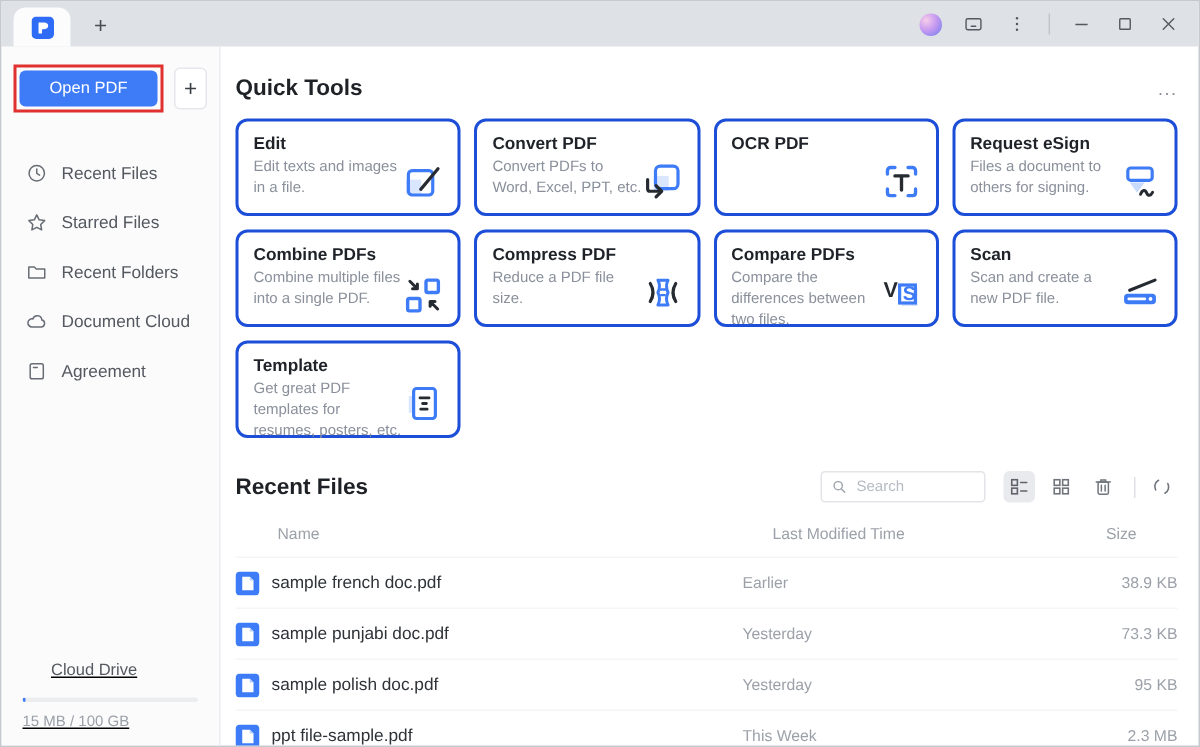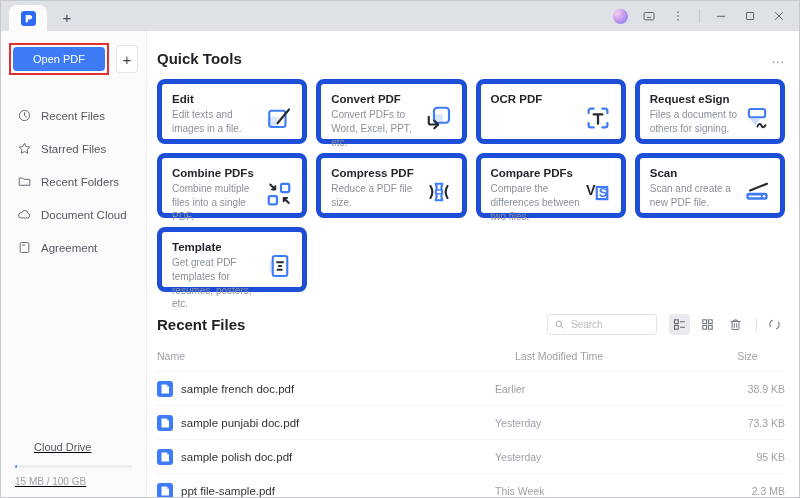--- a/index.html
+++ b/index.html
@@ -40,41 +40,41 @@
   .cloud-label{font-size:11px;color:#54585F;}
   .storage-track{height:3px;background:#ECEDEF;border-radius:2px;margin:0 2px 8px;overflow:hidden;}
   .storage-fill{height:100%;width:2%;background:#3E7BF7;border-radius:2px;}
   .storage-text{font-size:10px;color:#9BA0A8;padding-left:2px;}
   
   .main{flex:1;min-width:0;box-sizing:border-box;padding:14px 14px 0 10px;display:flex;flex-direction:column;}
   .qt-header{display:flex;justify-content:space-between;align-items:center;margin:5px 0 12px;}
   .sec-title{font-size:15px;font-weight:bold;color:#1E2126;}
   .more-btn{color:#878C95;font-size:12px;letter-spacing:1px;cursor:pointer;line-height:8px;}
   .cards{display:grid;grid-template-columns:repeat(4,1fr);gap:9px;}
-  .card{position:relative;border:5px solid #1d4ed8;border-radius:8px;height:65px;box-sizing:border-box;
+  .card{position:relative;border:2px solid #1d4ed8;border-radius:8px;height:65px;box-sizing:border-box;
     padding:9px 10px;background:#fff;cursor:pointer;}
   .card-title{font-size:11.5px;font-weight:bold;color:#1F2329;margin:0 0 3px;}
   .card-desc{font-size:10px;color:#8A909B;margin:0;line-height:1.38;width:79%;}
   .tool-icon{position:absolute;right:8px;bottom:6px;width:30px;height:30px;}
   .tool-icon svg{width:30px;height:30px;display:block;}
   
   .rf-header{display:flex;align-items:center;margin:22px 0 8px;}
   .rf-spacer{flex:1;}
   .searchbox{width:96px;height:19px;border:1px solid #E2E4E8;border-radius:3px;display:flex;
     align-items:center;padding:0 6px;gap:4px;background:#fff;margin-right:12px;}
   .searchbox svg{width:11px;height:11px;flex:0 0 11px;}
   .searchbox input{border:none;outline:none;width:100%;font-size:10px;font-family:inherit;color:#4A4E55;background:transparent;}
   .searchbox input::placeholder{color:#B6BBC3;}
   .icon-btn{width:21px;height:21px;display:flex;align-items:center;justify-content:center;border-radius:4px;
     cursor:pointer;margin-left:7px;}
   .icon-btn svg{width:15px;height:15px;}
   .icon-btn.active{background:#E8EAEE;}
   .rf-vsep{width:1px;height:14px;background:#DFE1E5;margin-left:10px;}
   .thead{display:flex;align-items:center;font-size:10.5px;color:#9CA1A9;padding:7px 0 9px;}
-  .col-name{flex:1;min-width:0;}
+  .col-name{flex:1;min-width:0;margin-left:28px;}
   .col-mod{flex:0 0 195px;}
   .col-size{flex:0 0 75px;text-align:center;}
   .frow{display:flex;align-items:center;height:33px;border-top:1px solid #F4F5F7;cursor:pointer;gap:20px;}
   .fname{flex:1;min-width:0;display:flex;align-items:center;gap:8px;font-size:11.5px;color:#2F3338;}
   .ficon{width:16px;height:16px;flex:0 0 16px;}
   .ficon svg{width:16px;height:16px;display:block;}
   .fmod{flex:0 0 195px;font-size:10.5px;color:#9CA1A9;}
   .fsize{flex:0 0 75px;text-align:right;font-size:10.5px;color:#9CA1A9;}
 </style>
 </head>

